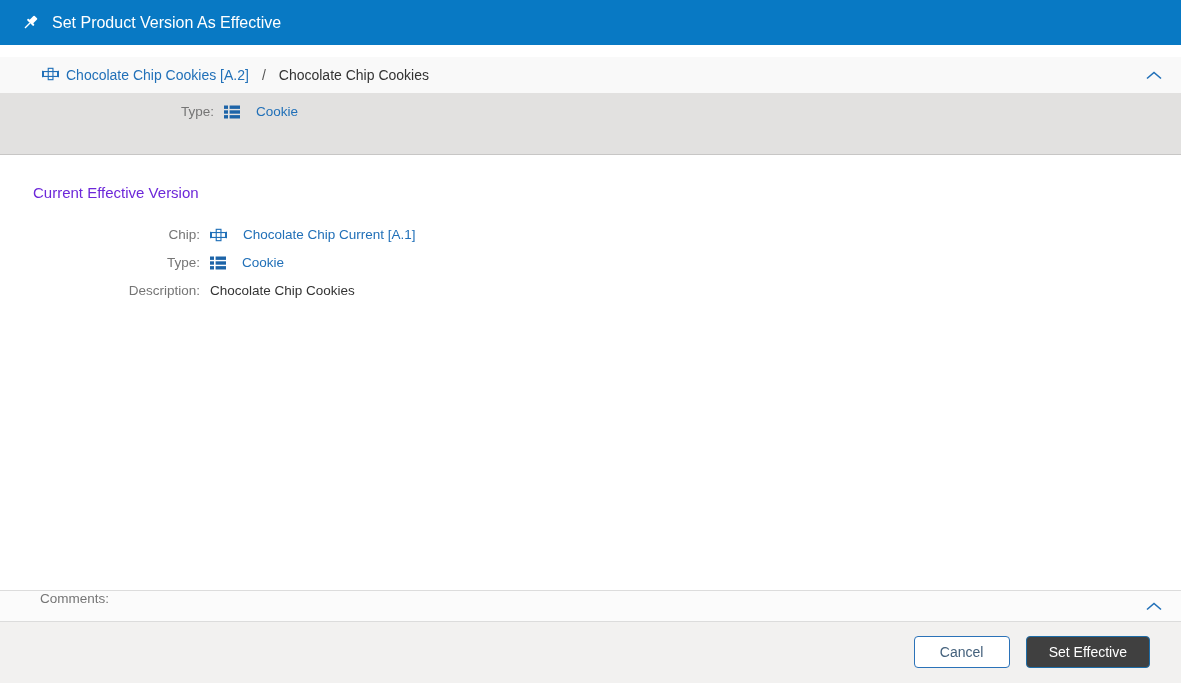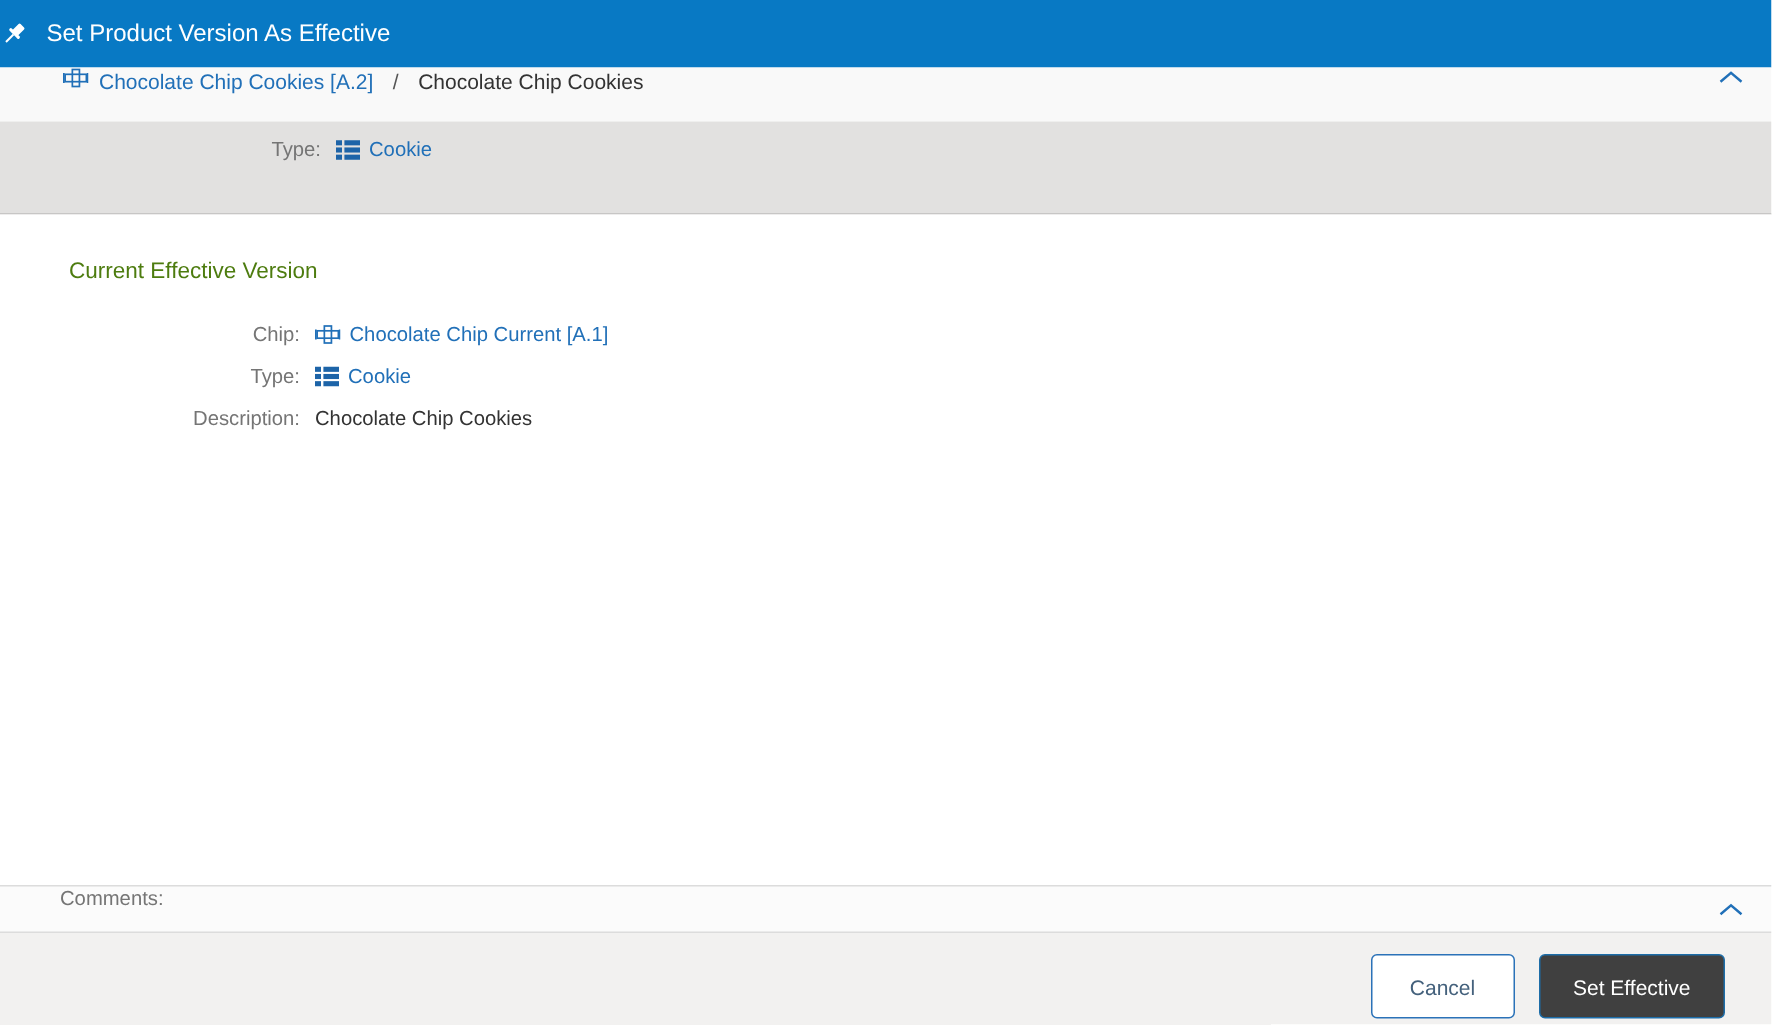--- a/index.html
+++ b/index.html
@@ -13,34 +13,36 @@
   }
 
   
   .titlebar {
     height: 45px;
     flex: 0 0 45px;
     background: #0879c4;
     color: #ffffff;
     display: flex;
     align-items: center;
+    padding-left: 21px;
     gap: 12px;
     font-size: 16px;
   }
   .titlebar .icon svg { display: block; }
 
   
   .breadcrumb-row {
     height: 36px;
     flex: 0 0 36px;
     background: #f9f9f9;
     display: flex;
-    align-items: flex-start;
+    align-items: center;
     padding: 0 17px 0 42px;
     font-size: 14px;
+    margin-top: 12px;
   }
   .crumbs { display: flex; align-items: center; gap: 7px; flex: 1; }
   .link { color: #2170b8; text-decoration: none; cursor: pointer; }
   .crumb-sep { color: #555555; padding: 0 6px; }
   .crumb-current { color: #333333; }
   .chev-btn { background: none; border: none; cursor: pointer; padding: 2px; line-height: 0; }
 
   
   .summary-band {
     height: 62px;
@@ -52,34 +54,34 @@
 
   
   .field { display: flex; align-items: flex-start; font-size: 13.5px; margin-bottom: 13px; }
   .field-label {
     flex: 0 0 200px;
     text-align: right;
     margin-right: 10px;
     color: #757575;
   }
   .summary-band .field-label { flex-basis: 214px; }
-  .field-value { display: flex; align-items: center; gap: 6px; }
+  .field-value { display: flex; align-items: center; gap: 16px; }
   .field-value .icon { line-height: 0; }
   .plain-value { color: #333333; }
 
   
   .content {
     flex: 1 1 auto;
     background: #ffffff;
     padding-top: 29px;
   }
   .section-heading {
     font-size: 15px;
-    color: #4d7c0f;
-    margin-left: 46px;
+    color: #6d28d9;
+    margin-left: 33px;
     margin-bottom: 26px;
   }
 
   
   .comments-row {
     height: 32px;
     flex: 0 0 32px;
     background: #fbfbfb;
     border-top: 1px solid #dcdcdc;
     border-bottom: 1px solid #dcdcdc;
@@ -94,21 +96,21 @@
   .footer {
     flex: 0 0 61px;
     background: #f2f1f0;
     display: flex;
     justify-content: flex-end;
     align-items: flex-start;
     padding: 14px 31px 0 0;
     gap: 16px;
   }
   .btn {
-    height: 43px;
+    height: 32px;
     border-radius: 4px;
     font-size: 14px;
     font-family: "Liberation Sans", sans-serif;
     cursor: pointer;
     padding: 0 22px;
   }
   .btn-cancel {
     background: #ffffff;
     border: 1px solid #2b72b8;
     color: #44617c;

